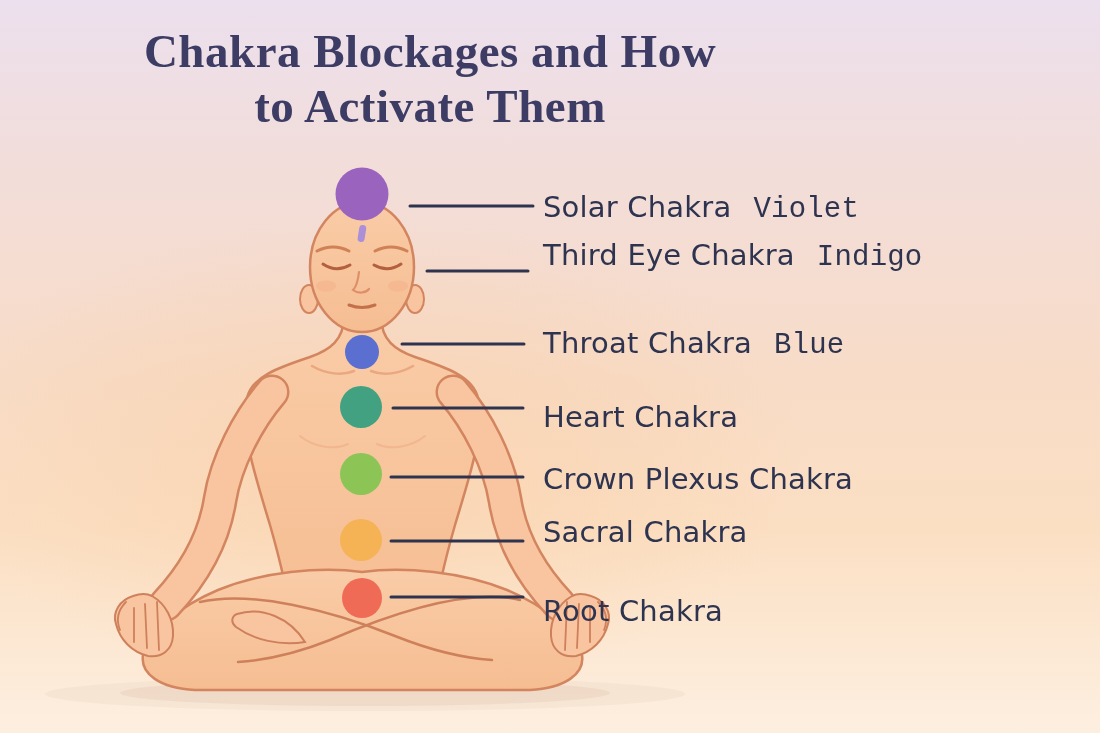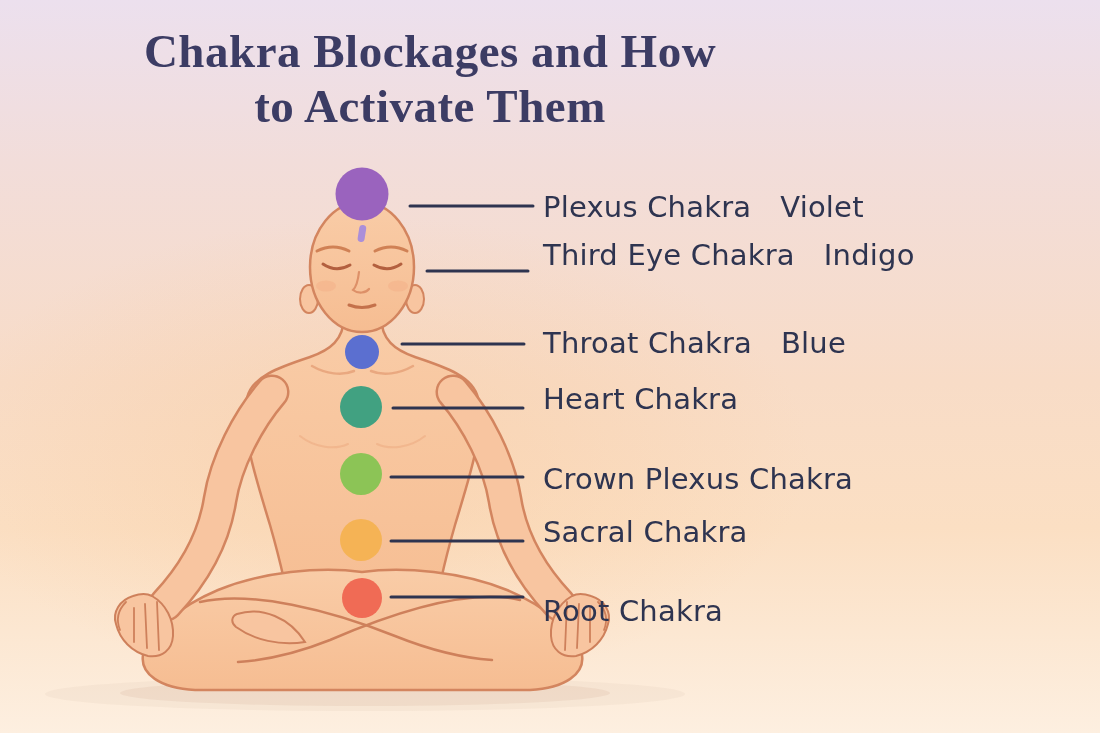--- a/index.html
+++ b/index.html
@@ -23,21 +23,21 @@
   }
   .figure-svg{position:absolute;inset:0;}
   .chakra-row{
     position:absolute;left:543px;
     font-size:29px;line-height:42px;
     font-weight:500;
     color:#2e3450;
     white-space:nowrap;
     letter-spacing:.2px;
   }
-  .color-word{margin-left:29px;}
+  .color-word{margin-left:22px;font-family:Liberation Mono, monospace;}
 </style>
 </head>
 <body>
 
 <div class="canvas">
 
   <div class="title">
     <div>Chakra Blockages and How</div>
     <div>to Activate Them</div>
   </div>
@@ -132,29 +132,29 @@
       <line x1="427" y1="271" x2="528" y2="271" stroke="#2e3450"></line>
       <line x1="402" y1="344" x2="524" y2="344" stroke="#2e3450"></line>
       <line x1="393" y1="408" x2="523" y2="408" stroke="#2e3450"></line>
       <line x1="391" y1="477" x2="523" y2="477" stroke="#2e3450"></line>
       <line x1="391" y1="541" x2="523" y2="541" stroke="#2e3450"></line>
       <line x1="391" y1="597" x2="523" y2="597" stroke="#2e3450"></line>
     </g>
   </svg>
 
   <div class="chakra-row" style="top:186px">
-    <span>Plexus Chakra</span><span class="color-word">Violet</span>
+    <span>Solar Chakra</span><span class="color-word">Violet</span>
   </div>
   <div class="chakra-row" style="top:234px">
     <span>Third Eye Chakra</span><span class="color-word">Indigo</span>
   </div>
   <div class="chakra-row" style="top:322px">
     <span>Throat Chakra</span><span class="color-word">Blue</span>
   </div>
-  <div class="chakra-row" style="top:378px">
+  <div class="chakra-row" style="top:396px">
     <span>Heart Chakra</span><span class="color-word"></span>
   </div>
   <div class="chakra-row" style="top:458px">
     <span>Crown Plexus Chakra</span><span class="color-word"></span>
   </div>
   <div class="chakra-row" style="top:511px">
     <span>Sacral Chakra</span><span class="color-word"></span>
   </div>
   <div class="chakra-row" style="top:590px">
     <span>Root Chakra</span><span class="color-word"></span>

